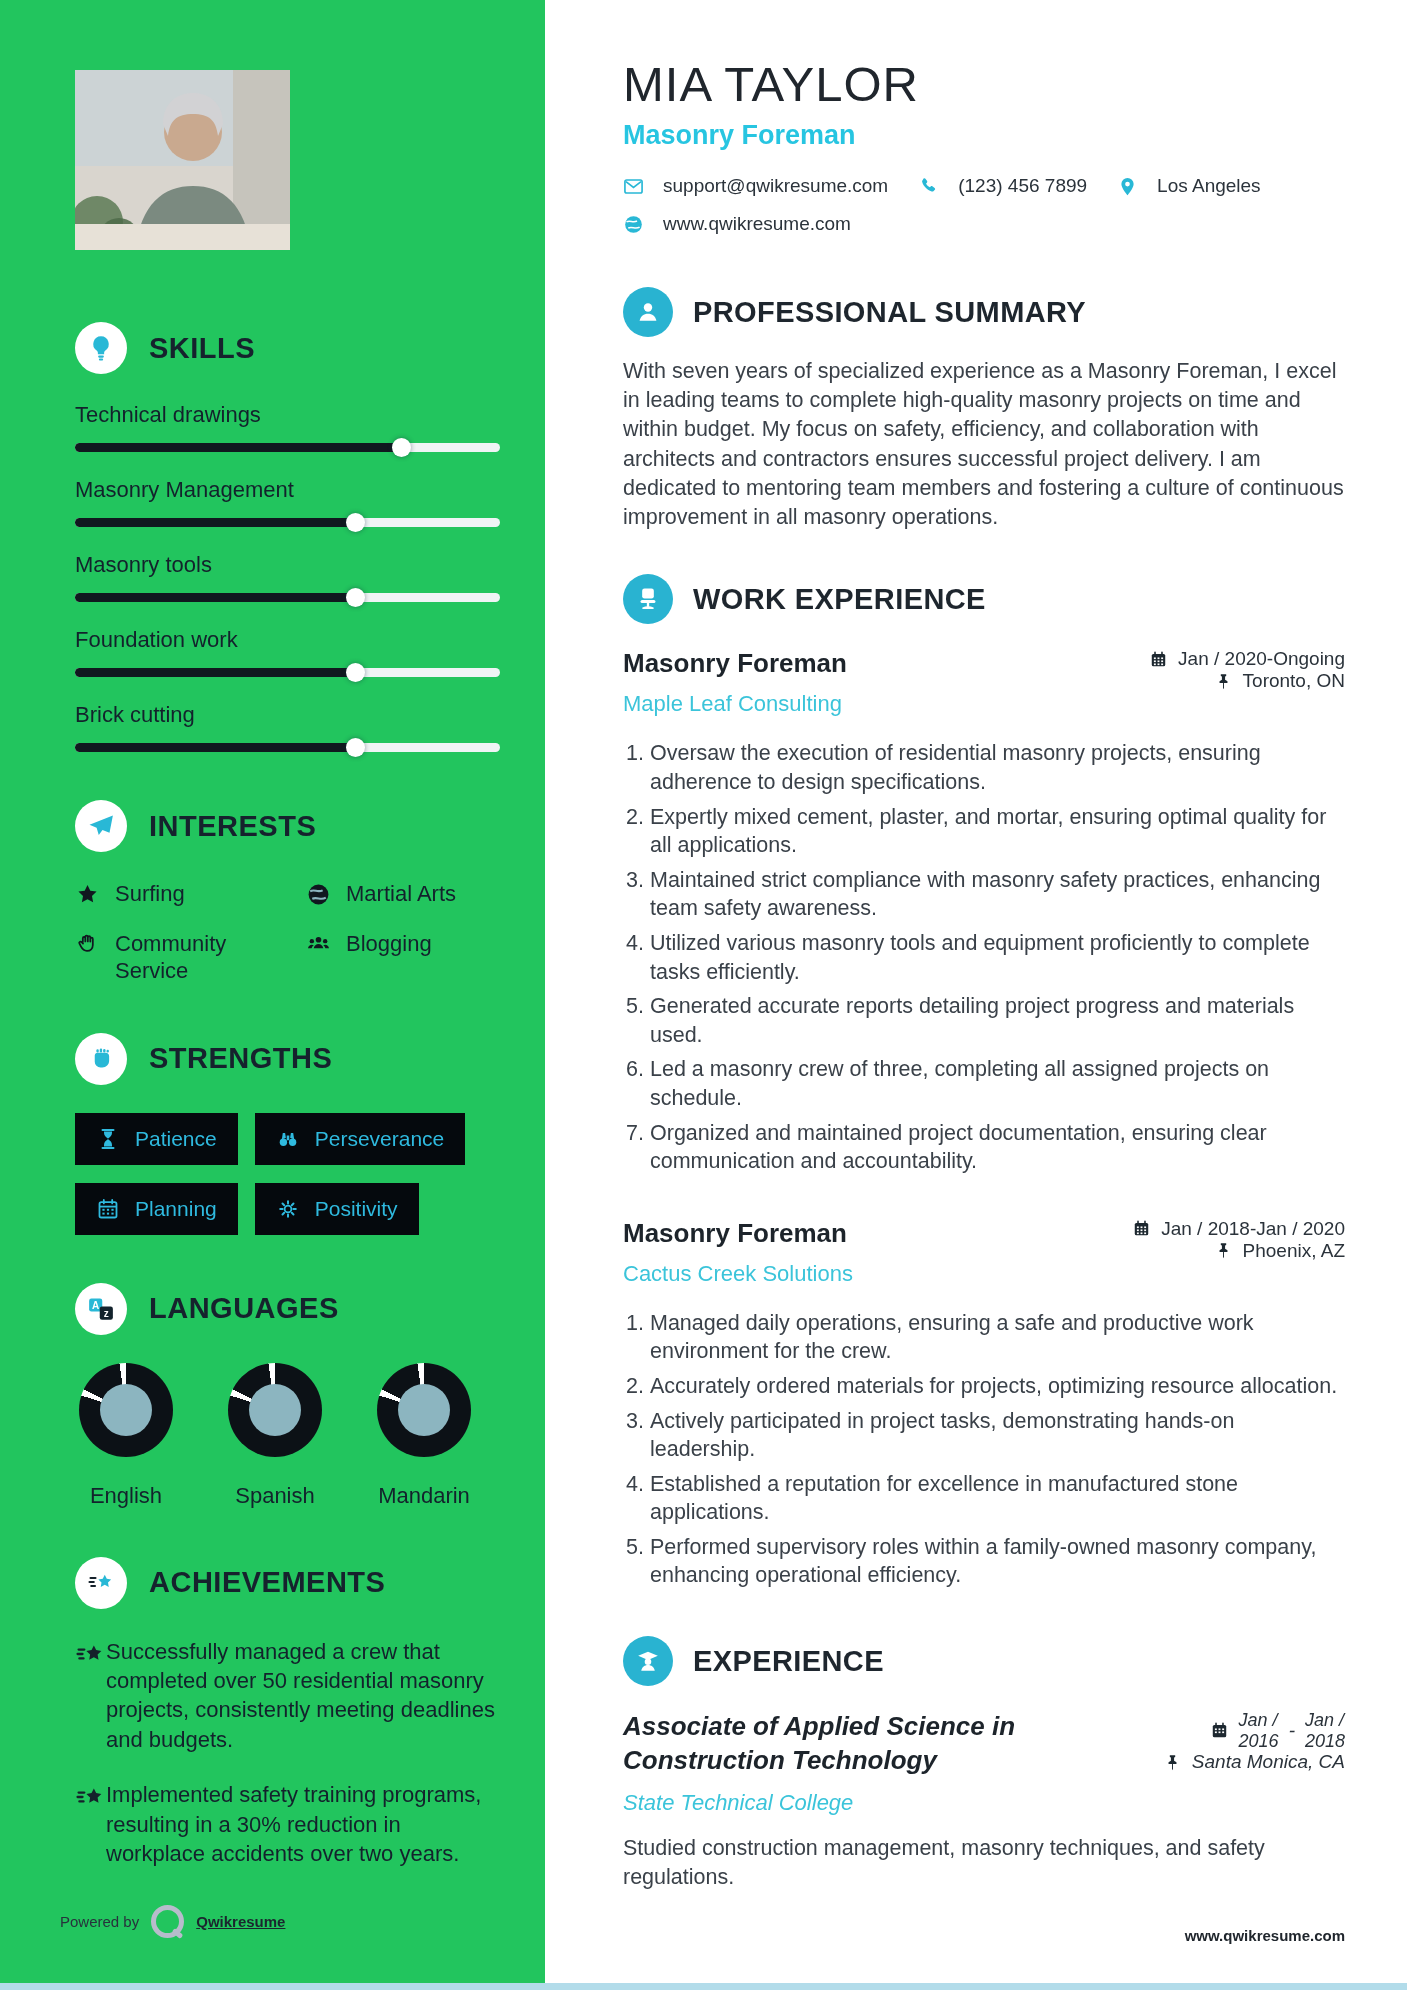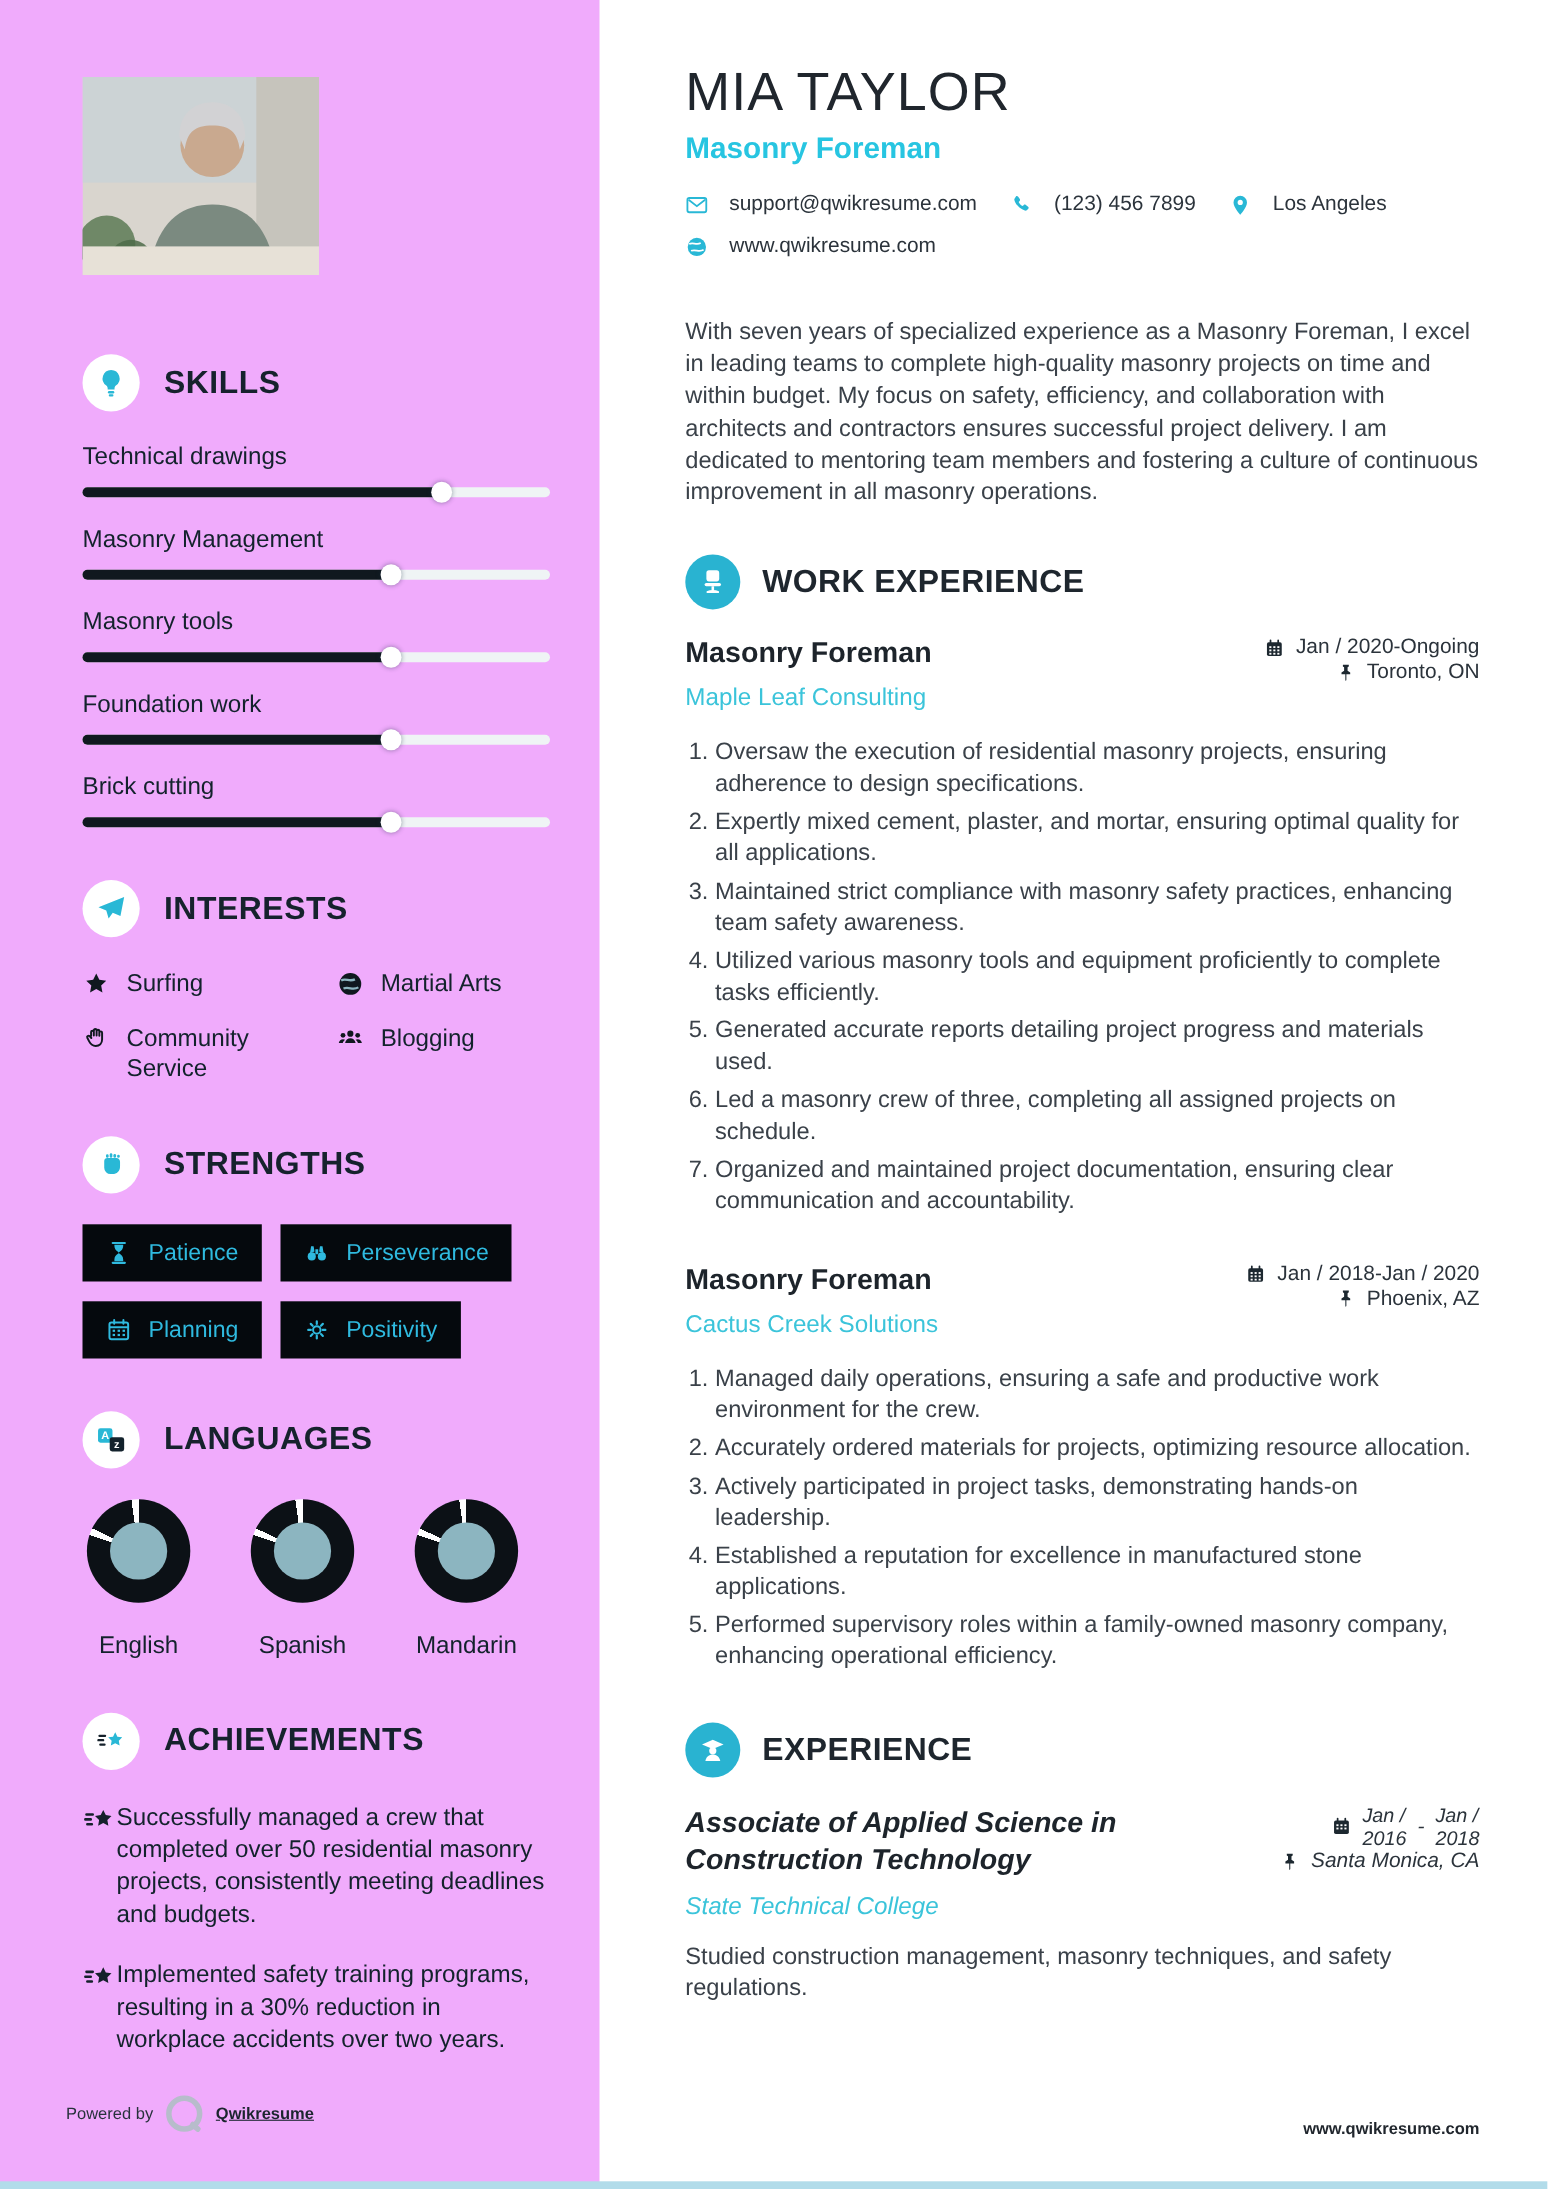--- a/index.html
+++ b/index.html
@@ -1,21 +1,21 @@
 <!DOCTYPE html>
 <html><head>
 <meta charset="utf-8">
 <style>
   * { margin:0; padding:0; box-sizing:border-box; }
   html,body { background:#ffffff; }
   body { font-family:"Liberation Sans", sans-serif; color:#222a31; }
   .page { position:relative; width:1407px; height:1990px; background:#ffffff; overflow:hidden; }
 
   
-  .sidebar { position:absolute; left:0; top:0; bottom:0; width:545px; background:#f0abfc; padding:70px 45px 120px 75px; }
+  .sidebar { position:absolute; left:0; top:0; bottom:0; width:545px; background:#22c55e; padding:70px 45px 120px 75px; }
   .photo { width:215px; height:180px; margin-bottom:72px; display:block; }
 
   .side-head { display:flex; align-items:center; gap:22px; margin-bottom:28px; }
   .side-head .circle { width:52px; height:52px; border-radius:50%; background:#ffffff; display:flex; align-items:center; justify-content:center; flex:0 0 52px; }
   .side-head .circle svg { width:30px; height:30px; color:#29b8d6; }
   .side-head h2 { font-size:29px; font-weight:bold; letter-spacing:.5px; color:#16222d; }
 
   .skill-item { margin-bottom:25px; }
   .skill-item .lbl { font-size:22px; color:#13222c; margin-bottom:15px; }
   .bar { position:relative; height:9px; background:#eff4f5; border-radius:6px; }
@@ -351,20 +351,29 @@
       <span class="contact">
         <svg viewBox="0 0 24 24">
             <circle cx="12" cy="12" r="9.5" fill="currentColor"></circle>
             <path d="M4 9c4-2.5 7 1.5 12-1M6 16c5-2 8 2 13-1" stroke="#ffffff" stroke-width="1.8" fill="none"></path>
           </svg>
         <span>www.qwikresume.com</span>
       </span>
     </div>
 
     <section class="summary-sec">
+      <div class="main-head">
+        <span class="circle">
+          <svg viewBox="0 0 24 24">
+              <circle cx="12" cy="8.2" r="3.6" fill="#ffffff"></circle>
+              <path d="M4.8 19.6c.8-4.1 3.6-6.2 7.2-6.2s6.4 2.1 7.2 6.2z" fill="#ffffff"></path>
+            </svg>
+        </span>
+        <h2>PROFESSIONAL SUMMARY</h2>
+      </div>
       <p class="body-text">With seven years of specialized experience as a Masonry Foreman, I excel in leading teams to complete high-quality masonry projects on time and within budget. My focus on safety, efficiency, and collaboration with architects and contractors ensures successful project delivery. I am dedicated to mentoring team members and fostering a culture of continuous improvement in all masonry operations.</p>
     </section>
 
     <section class="work-sec">
       <div class="main-head">
         <span class="circle">
           <svg viewBox="0 0 24 24" fill="#ffffff">
               <rect x="7" y="3" width="10" height="8.6" rx="2"></rect>
               <rect x="5.6" y="12.8" width="12.8" height="2.6" rx="1.3"></rect>
               <rect x="11" y="15.4" width="2" height="3.4"></rect>

